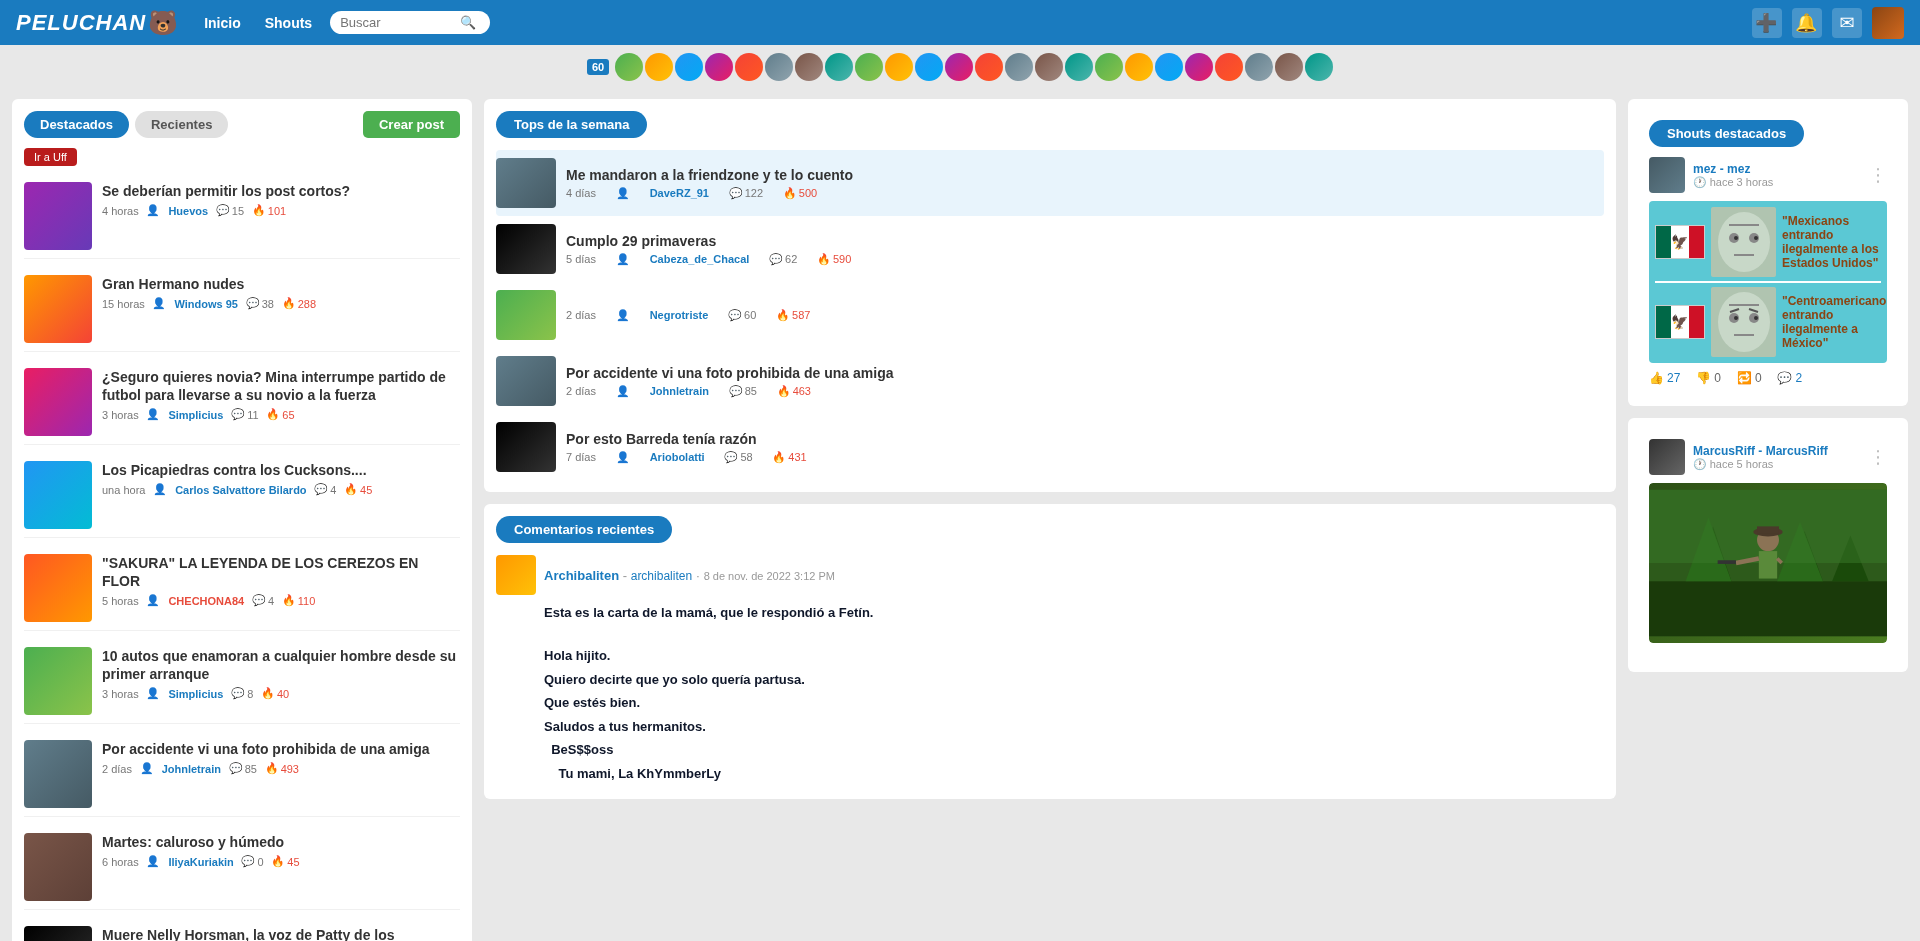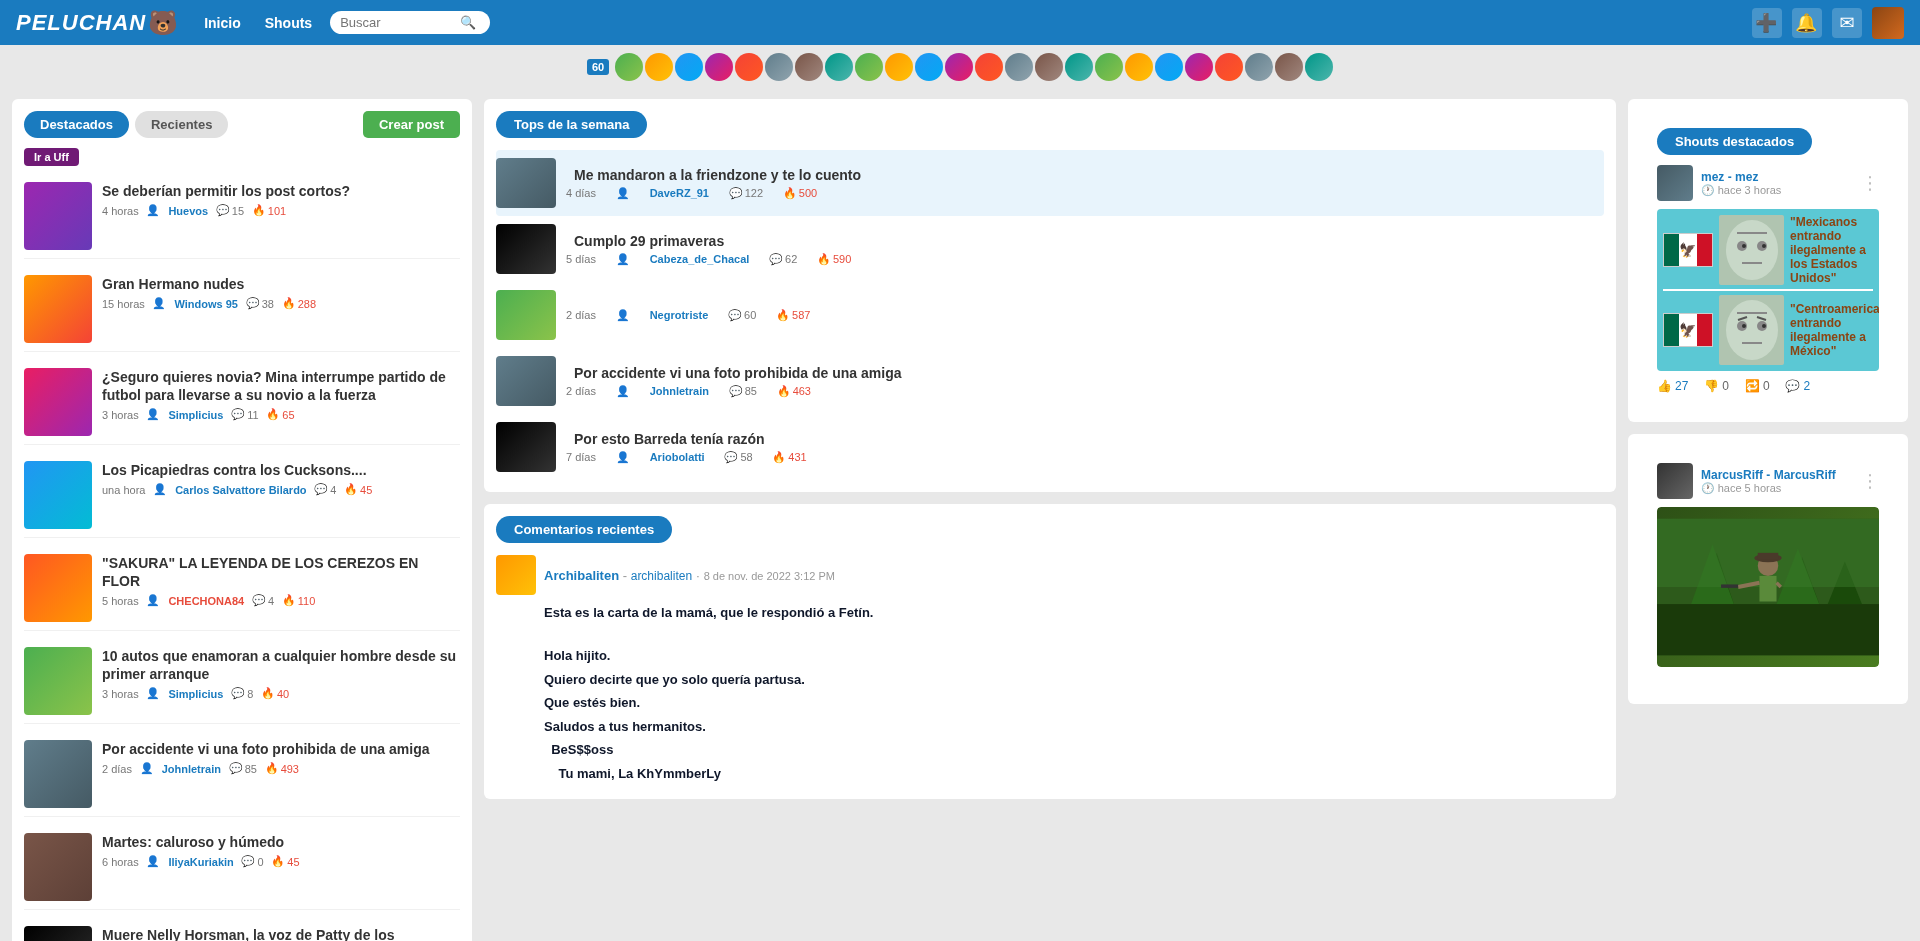--- a/index.html
+++ b/index.html
@@ -167,24 +167,24 @@
       background: #4CAF50;
       color: white;
       border: none;
       padding: 6px 16px;
       border-radius: 5px;
       font-size: 13px;
       font-weight: bold;
       cursor: pointer;
     }
     .go-uff-badge {
-      background: #701a75;
+      background: #b91c1c;
       color: white;
       font-size: 11px;
-      font-weight: bold;
+      font-weight: normal;
       padding: 3px 10px;
       border-radius: 4px;
       margin-bottom: 8px;
       display: inline-block;
       cursor: pointer;
     }
     .post-list { display: flex; flex-direction: column; gap: 8px; }
     .post-item {
       display: flex;
       align-items: flex-start;
@@ -270,21 +270,20 @@
       flex-shrink: 0;
       overflow: hidden;
     }
     .top-info { flex: 1; }
     .top-title {
       font-size: 14px;
       font-weight: bold;
       color: #333;
       cursor: pointer;
       margin-bottom: 4px;
-      margin-left: 8px;
     }
     .top-meta {
       display: flex;
       align-items: center;
       gap: 20px;
       font-size: 11px;
       color: #777;
     }
 
     
@@ -320,21 +319,21 @@
     .right-col {
       width: 280px;
       flex-shrink: 0;
       display: flex;
       flex-direction: column;
       gap: 12px;
     }
     .shout-card {
       background: white;
       border-radius: 6px;
-      padding: 29px;
+      padding: 21px;
     }
     .shout-header {
       display: flex;
       align-items: center;
       gap: 8px;
       margin-bottom: 8px;
     }
     .shout-avatar {
       width: 36px;
       height: 36px;

